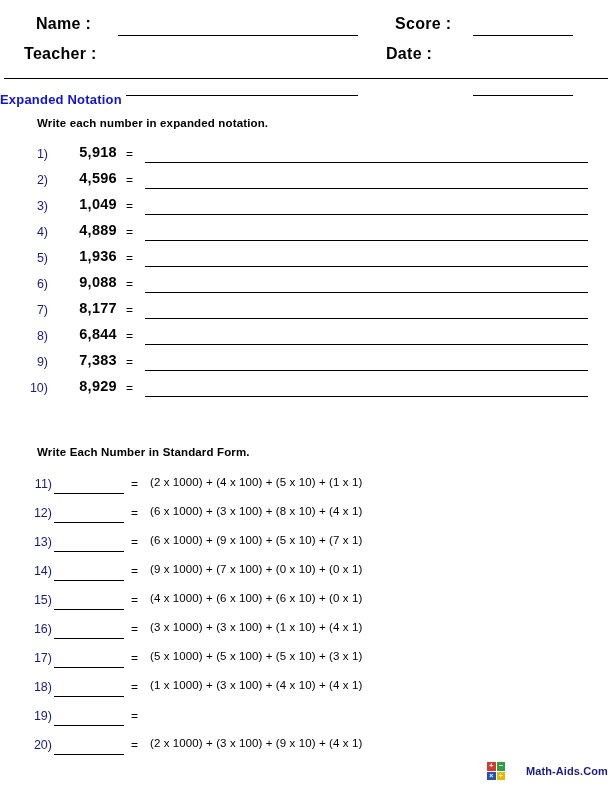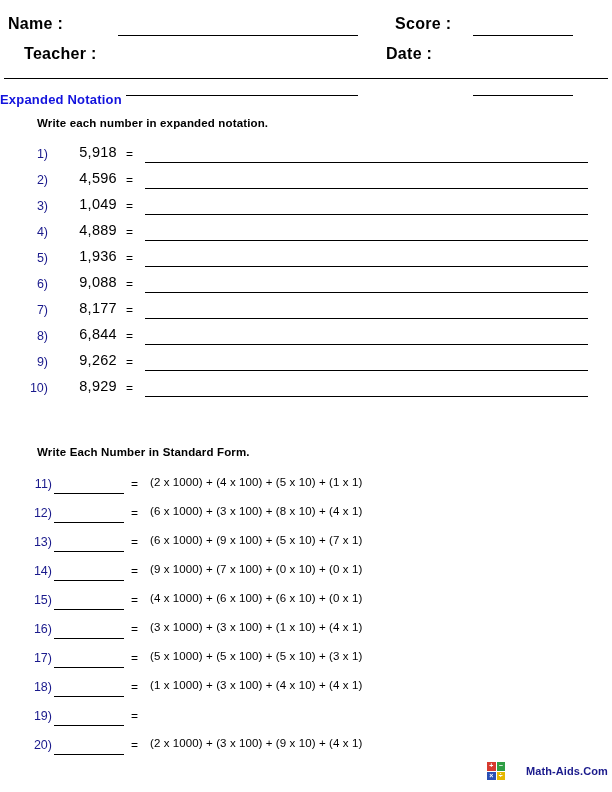--- a/index.html
+++ b/index.html
@@ -34,21 +34,21 @@
   }
   .hdr-row.r1 { top: 10px; }
   .hdr-row.r2 { top: 40px; }
 
   .hdr-label {
     font-size: 16px;
     font-weight: bold;
     letter-spacing: 0.3px;
     white-space: nowrap;
   }
-  .hdr-label.name-lbl   { position: absolute; left: 8px; }
+  .hdr-label.name-lbl   { position: absolute; left: 36px; }
   .hdr-label.teacher-lbl{ position: absolute; left: 24px; }
   .hdr-label.score-lbl  { position: absolute; left: 386px; margin-left: 9px; }
   .hdr-label.date-lbl   { position: absolute; left: 386px; }
 
   .hdr-line {
     position: absolute;
     border-bottom: 1.3px solid #000;
     height: 0;
   }
   .hdr-line.long  { left: 118px; width: 240px; top: 25px; }
@@ -108,21 +108,21 @@
     font-size: 12.5px;
     color: #1a1a8c;
     top: 4px;
   }
   .row1 .val {
     position: absolute;
     left: 55px;
     width: 62px;
     text-align: right;
     font-size: 14.5px;
-    font-weight: normal;
+    font-weight: bold;
     color: #000;
     top: 1px;
     letter-spacing: 0.3px;
   }
   .row1 .eq {
     position: absolute;
     left: 126px;
     font-size: 12px;
     color: #000;
     top: 4px;
@@ -291,21 +291,21 @@
       <span class="blank-long"></span>
     </div>
     <div class="row1">
       <span class="num">8)</span>
       <span class="val">6,844</span>
       <span class="eq">=</span>
       <span class="blank-long"></span>
     </div>
     <div class="row1">
       <span class="num">9)</span>
-      <span class="val">9,262</span>
+      <span class="val">7,383</span>
       <span class="eq">=</span>
       <span class="blank-long"></span>
     </div>
     <div class="row1">
       <span class="num">10)</span>
       <span class="val">8,929</span>
       <span class="eq">=</span>
       <span class="blank-long"></span>
     </div>
   </div>

